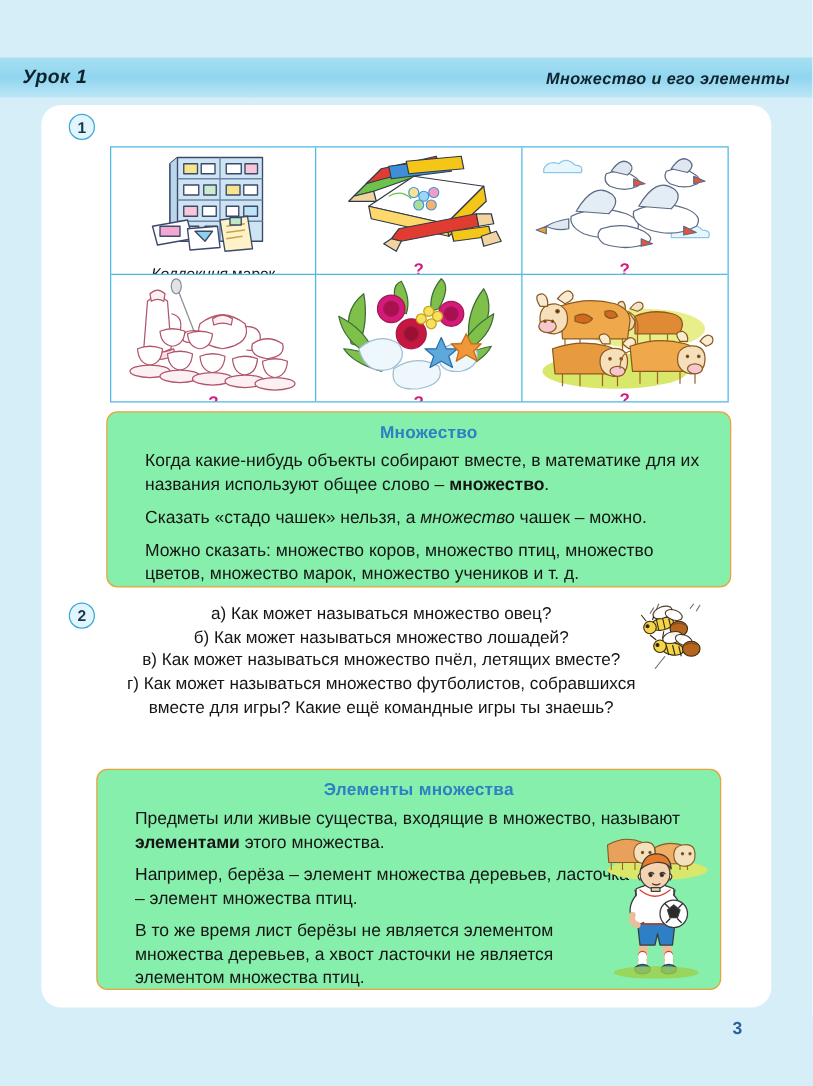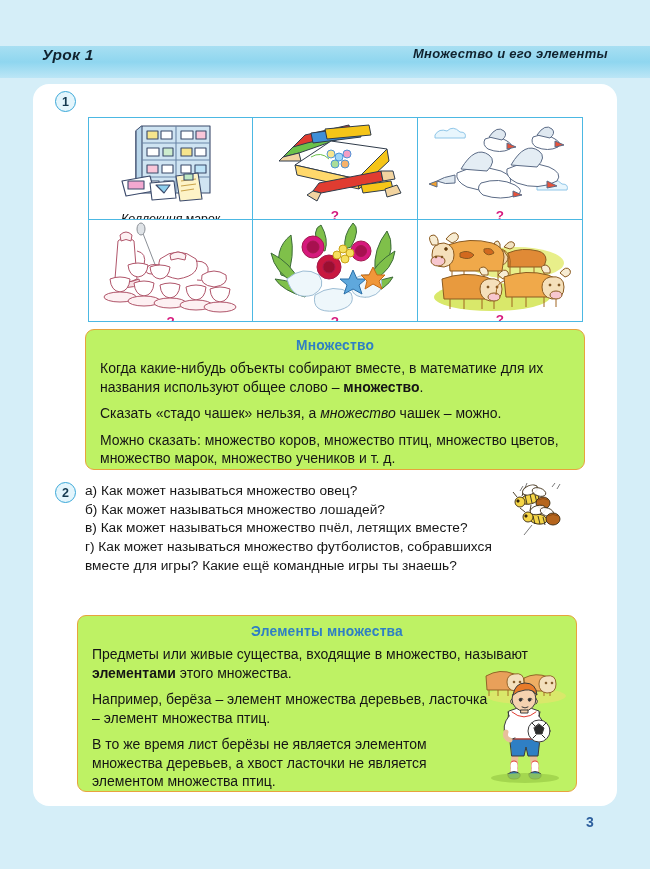--- a/index.html
+++ b/index.html
@@ -18,23 +18,23 @@
 
   
   .header-band {
     position: absolute;
     left: 0;
     top: 46px;
     width: 650px;
     height: 32px;
     background: linear-gradient(to bottom, #a8dff2 0%, #8fd6ef 50%, #bce6f6 100%);
     display: flex;
-    align-items: flex-start;
-    box-sizing: border-box;
-    padding: 0 42px;
+    align-items: center;
+    box-sizing: border-box;
+    padding: 0 18px;
   }
   .lesson-label {
     font-size: 15.5px;
     font-weight: bold;
     font-style: italic;
     color: #10222e;
     letter-spacing: 0.3px;
   }
   .header-title {
     margin-left: auto;
@@ -147,22 +147,22 @@
     padding-bottom: 6px;
     line-height: 13px;
   }
 
   
   .def-box {
     position: absolute;
     border: 1.5px solid #e8a33d;
     border-radius: 9px;
     box-sizing: border-box;
-    background: #bef264;
-    padding: 8px 14px 10px 14px;
+    background: #86efac;
+    padding: 8px 14px 10px 30px;
   }
   .def-title {
     text-align: center;
     font-size: 13.8px;
     font-weight: bold;
     color: #2f7fc4;
     margin-bottom: 6px;
     letter-spacing: 0.2px;
   }
   .def-p {
@@ -194,21 +194,21 @@
     left: 22px;
     top: 398px;
     width: 545px;
   }
   #ex2-list {
     margin-left: 9px;
     font-size: 13.7px;
     color: #151515;
     line-height: 18.7px;
   }
-  #ex2-list .li { white-space: nowrap; }
+  #ex2-list .li { white-space: nowrap; text-align: center; }
   #ex2-list .li.wrap { white-space: normal; max-width: 440px; }
 
   
   .page-num {
     position: absolute;
     left: 0;
     top: 814px;
     width: 650px;
     text-align: center;
     font-size: 14px;

